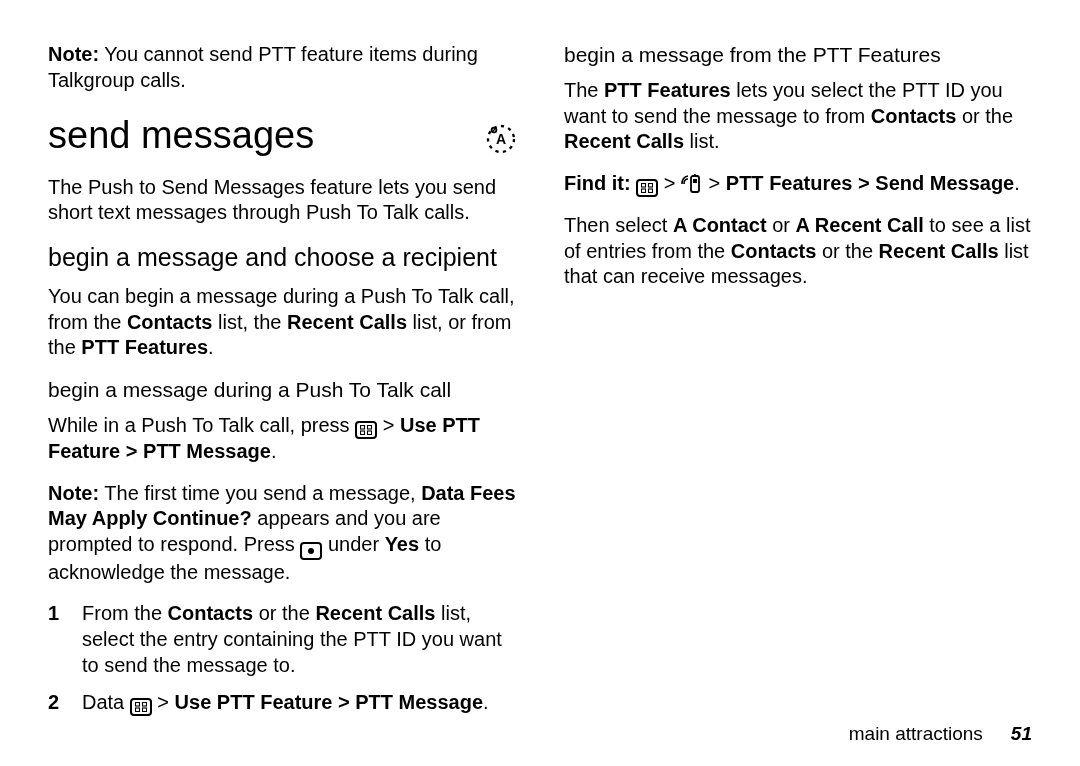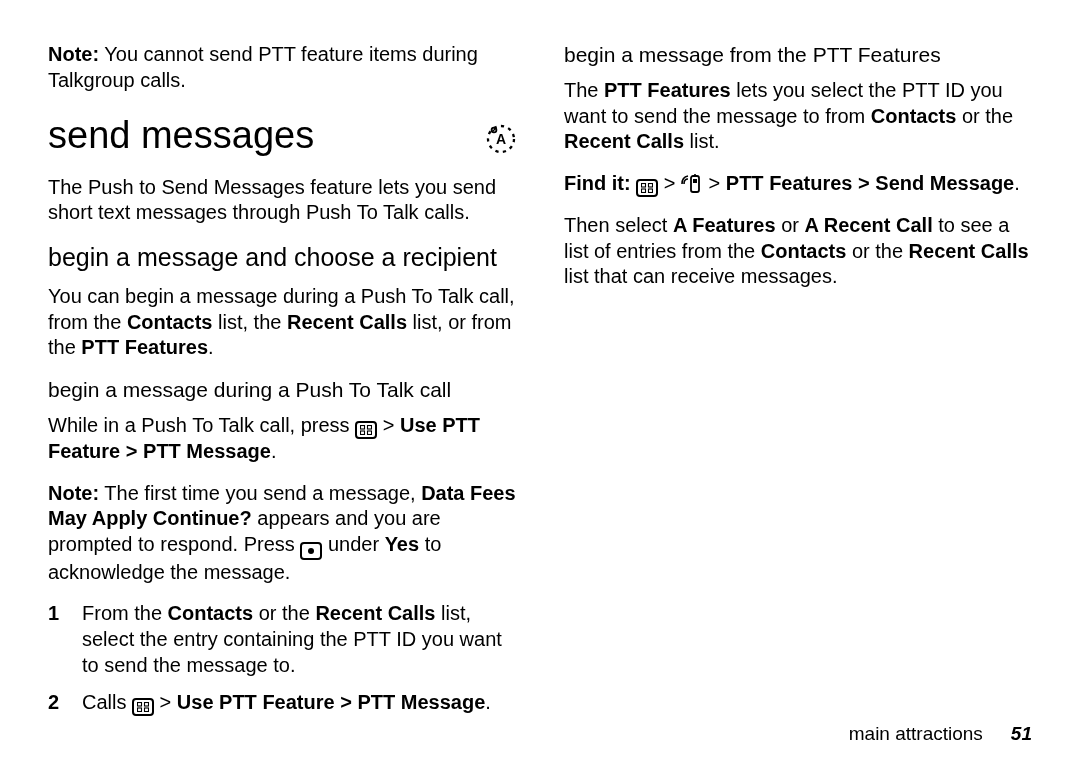--- a/index.html
+++ b/index.html
@@ -202,21 +202,21 @@
           <span class="dot"></span>
         </span><span> under </span><span class="cond">Yes</span><span> to acknowledge the message.</span>
     </p>
 
 
     <ol class="steps">
       <li>
         <span>From the </span><span class="cond">Contacts</span><span> or the </span><span class="cond">Recent Calls</span><span> list, select the entry containing the PTT ID you want to send the message to.</span>
       </li>
       <li>
-        <span>Calls </span><span class="menu-key">
+        <span>Data </span><span class="menu-key">
             <svg class="grid" viewBox="0 0 12 10">
               <rect x="0.5" y="0.5" width="4" height="3.5" fill="none" stroke="#000" stroke-width="1.1"></rect>
               <rect x="7.5" y="0.5" width="4" height="3.5" fill="none" stroke="#000" stroke-width="1.1"></rect>
               <rect x="0.5" y="6" width="4" height="3.5" fill="none" stroke="#000" stroke-width="1.1"></rect>
               <rect x="7.5" y="6" width="4" height="3.5" fill="none" stroke="#000" stroke-width="1.1"></rect>
             </svg>
           </span><span> &gt; </span><span class="cond">Use PTT Feature &gt; PTT Message</span><span>.</span>
       </li>
     </ol>
 
@@ -237,21 +237,21 @@
         </span><span> &gt; </span><span class="ptt-inline-icon"><svg viewBox="0 0 22 22">
             <path d="M3 11 Q3 6 7 6" fill="none" stroke="#000" stroke-width="1.6"></path>
             <path d="M1 11 Q1 4 7 3" fill="none" stroke="#000" stroke-width="1.6"></path>
             <rect x="10" y="3" width="8" height="16" rx="2" fill="none" stroke="#000" stroke-width="1.8"></rect>
             <rect x="12" y="6" width="4" height="4" fill="#000"></rect>
             <line x1="14" y1="1" x2="14" y2="3" stroke="#000" stroke-width="1.6"></line>
           </svg></span><span> &gt; </span><span class="cond">PTT Features &gt; Send Message</span><span>.</span>
     </p>
 
     <p class="body-text">
-      <span>Then select </span><span class="cond">A Features</span><span> or </span><span class="cond">A Recent Call</span><span> to see a list of entries from the </span><span class="cond">Contacts</span><span> or the </span><span class="cond">Recent Calls</span><span> list that can receive messages.</span>
+      <span>Then select </span><span class="cond">A Contact</span><span> or </span><span class="cond">A Recent Call</span><span> to see a list of entries from the </span><span class="cond">Contacts</span><span> or the </span><span class="cond">Recent Calls</span><span> list that can receive messages.</span>
     </p>
 
   </div>
 
   <div class="footer">
     <span class="label">main attractions</span>
     <span class="page-num">51</span>
   </div>
 </div>
 

